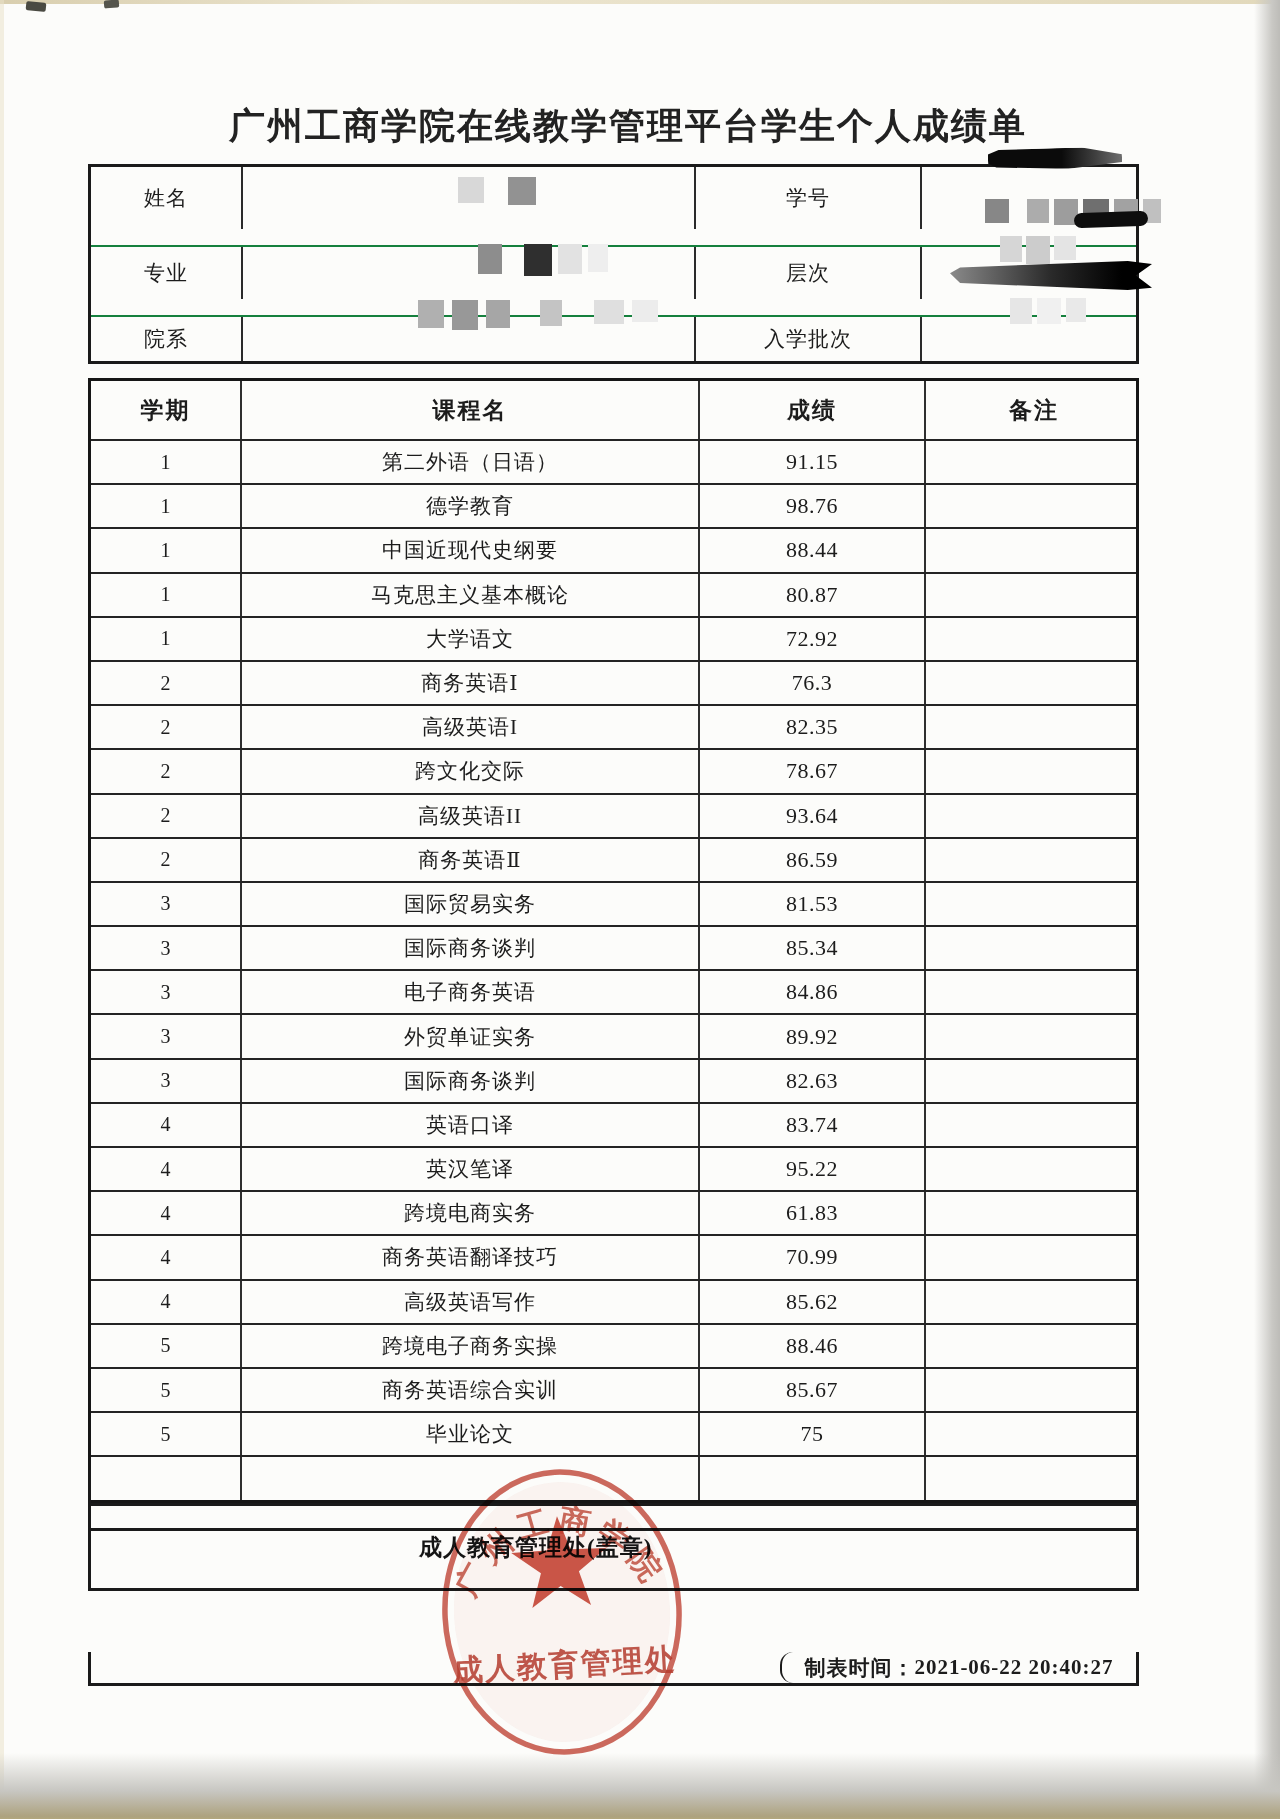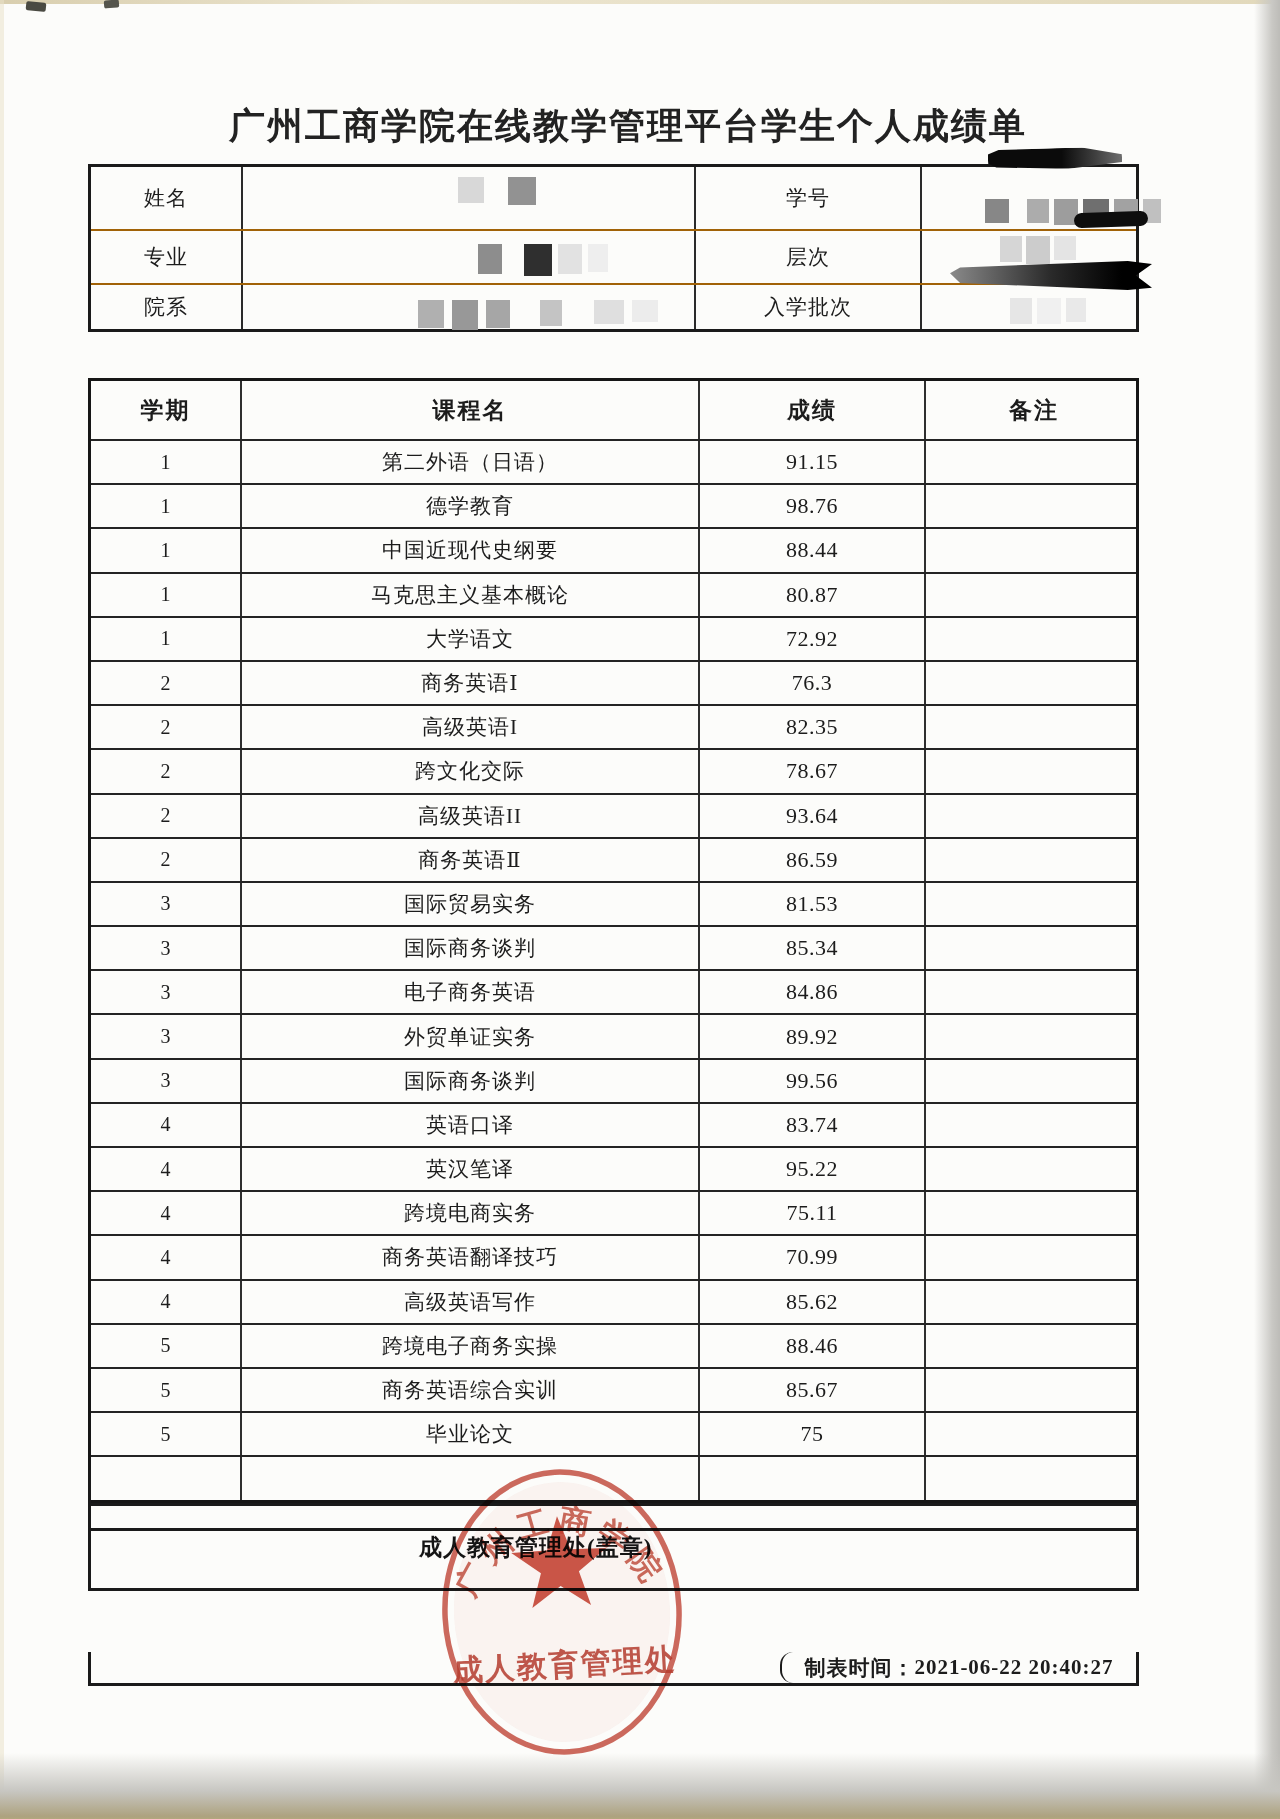--- a/index.html
+++ b/index.html
@@ -5,21 +5,21 @@
   * { box-sizing: border-box; margin: 0; padding: 0; }
   body { background:#b5b5b2; font-family:"Liberation Serif","DejaVu Serif",serif; }
   .page { position:relative; width:1280px; height:1819px; background:#fcfcfa; overflow:hidden; color:#1c1c1c;padding-left:21px; }
 
   .title { position:absolute; top:102px; left:0; width:1256px; text-align:center;
            font-size:36px; font-weight:700; letter-spacing:2px; color:#222; }
 
   
   .info { position:absolute; left:88px; top:164px; width:1051px; border:3px solid #1a1a1a; background:transparent; }
   .i-row { display:grid; grid-template-columns:150px 453px 226px 222px; }
-  .i-row + .i-row { border-top:2px solid #a16207; }
+  .i-row + .i-row { border-top:2px solid #15803d;margin-top:16px; }
   .ic { display:flex; align-items:center; justify-content:center; font-size:21px; letter-spacing:1px; }
   .ic + .ic { border-left:2px solid #2a2a2a; }
 
   
   .grades { position:absolute; left:88px; top:378px; width:1051px; border:3px solid #161616; }
   .g-row { display:grid; grid-template-columns:149px 458px 226px 218px; height:44.2px; border-top:2px solid #242424; }
   .g-row.head { height:58px; border-top:none; }
   .g-row.head .gc { font-size:23px; font-weight:600; letter-spacing:2px; }
   .gc { display:flex; align-items:center; justify-content:center; overflow:hidden; }
   .gc.sem { font-size:20px;border-radius:8px; }
@@ -227,39 +227,39 @@
       </div>
       <div class="g-row">
         <div class="gc sem">3</div>
         <div class="gc course">外贸单证实务</div>
         <div class="gc score">89.92</div>
         <div class="gc remark"></div>
       </div>
       <div class="g-row">
         <div class="gc sem">3</div>
         <div class="gc course">国际商务谈判</div>
-        <div class="gc score">99.56</div>
+        <div class="gc score">82.63</div>
         <div class="gc remark"></div>
       </div>
       <div class="g-row">
         <div class="gc sem">4</div>
         <div class="gc course">英语口译</div>
         <div class="gc score">83.74</div>
         <div class="gc remark"></div>
       </div>
       <div class="g-row">
         <div class="gc sem">4</div>
         <div class="gc course">英汉笔译</div>
         <div class="gc score">95.22</div>
         <div class="gc remark"></div>
       </div>
       <div class="g-row">
         <div class="gc sem">4</div>
         <div class="gc course">跨境电商实务</div>
-        <div class="gc score">75.11</div>
+        <div class="gc score">61.83</div>
         <div class="gc remark"></div>
       </div>
       <div class="g-row">
         <div class="gc sem">4</div>
         <div class="gc course">商务英语翻译技巧</div>
         <div class="gc score">70.99</div>
         <div class="gc remark"></div>
       </div>
       <div class="g-row">
         <div class="gc sem">4</div>

